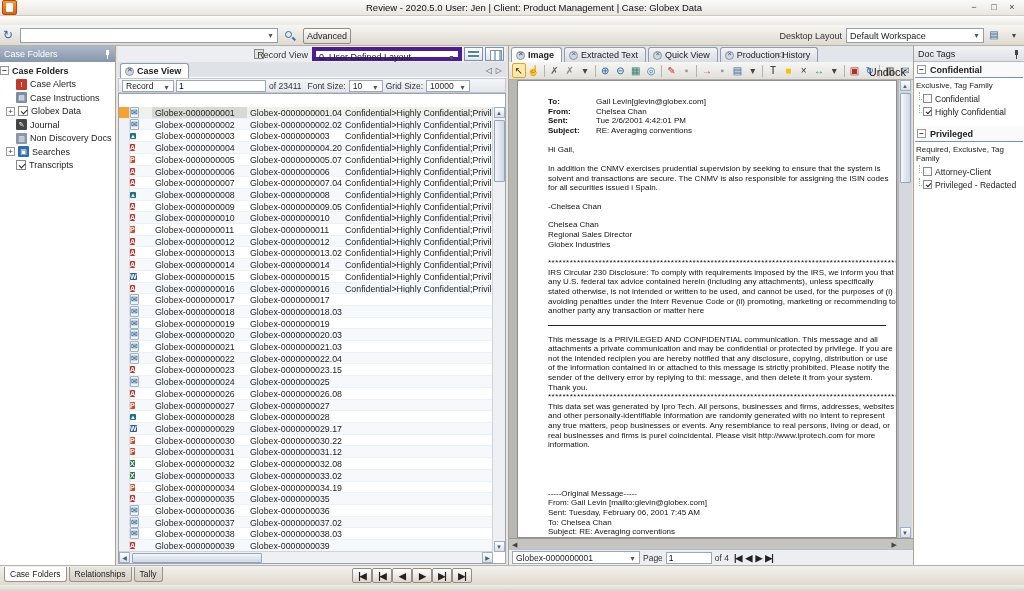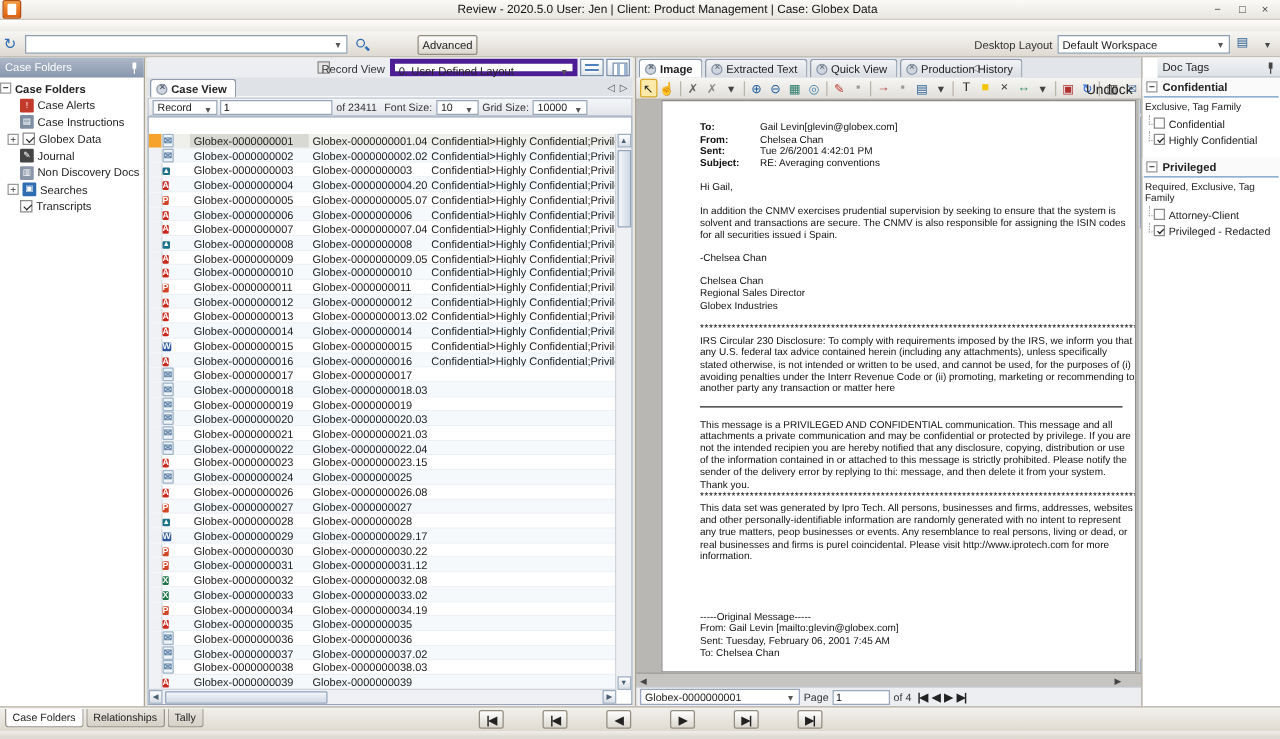--- a/index.html
+++ b/index.html
@@ -17,21 +17,21 @@
   
   #menustrip { left:0; top:16px; width:1024px; height:9px; background:linear-gradient(#fdfdfc,#eceae4); }
   #main-toolbar { left:0; top:25px; width:1024px; height:21px; background:linear-gradient(#f7f6f3,#dedad1); border-bottom:1px solid #b7b2a6; }
   #search-refresh { left:3px; top:3px; width:14px; height:14px; color:#2e6db4; font-size:12px; line-height:14px; }
   #search-combo { left:20px; top:3px; width:258px; height:15px; background:#fff; border:1px solid #8fa0b5; }
   #search-combo input { position:absolute; left:2px; top:1px; width:240px; height:11px; border:none; outline:none; font-size:9px; font-family:"Liberation Sans",sans-serif; }
   .combo-arrow { position:absolute; right:1px; top:1px; width:11px; height:11px; color:#555; font-size:8px; text-align:center; line-height:11px; }
   #search-btn { left:282px; top:3px; width:18px; height:16px; }
   .mag { position:absolute; left:3px; top:3px; width:7px; height:7px; border:1.5px solid #2e6db4; border-radius:50%; }
   .mag::after { content:""; position:absolute; left:6px; top:6px; width:4px; height:1.5px; background:#2e6db4; transform:rotate(45deg); }
-  .btn { background:linear-gradient(#fefefe,#dcd8cf); border:1px solid #928d80; border-radius:2px; text-align:center;margin-left:31px; }
+  .btn { background:linear-gradient(#fefefe,#dcd8cf); border:1px solid #928d80; border-radius:2px; text-align:center; }
   #advanced-btn { left:303px; top:3px; width:48px; height:16px; line-height:14px; font-size:9px; }
   #desktop-layout-label { right:182px; top:6px; color:#333; }
   #desktop-layout-combo { right:40px; top:3px; width:138px; height:15px; background:#fff; border:1px solid #8fa0b5; padding:2px 0 0 3px; }
   #save-layout-btn { right:22px; top:3px; width:16px; height:15px; color:#34679a; font-size:10px; line-height:14px; text-align:center; }
   #layout-dd { right:8px; top:6px; color:#444; font-size:8px; }
 
   
   .panel-header { height:16px; font-size:9px; line-height:16px; padding-left:4px; position:relative; }
   .pin { position:absolute; right:4px; top:4px; width:8px; height:8px; }
   .pin::before { content:""; position:absolute; left:3px; top:0; width:3px; height:5px; background:currentColor; }
@@ -95,40 +95,40 @@
   .hthumb { position:absolute; top:0.5px; height:10px; background:linear-gradient(#f4f6f9,#cfd8e4); border:1px solid #93a6bd; border-radius:1px; }
 
   
   #viewer { left:508px; top:46px; width:404px; height:519px; background:#b9b7b4; border-left:1px solid #a9a398; }
   #viewer-tabs { left:0; top:0; width:404px; height:16px; background:#e2e5ea; }
   #viewer-toolbar { left:0; top:16px; width:404px; height:18px; background:linear-gradient(#f6f6f4,#e1dfda); border-bottom:1px solid #b6b1a6; display:flex; align-items:center; padding-left:2px; }
   .tbicon { width:15px; height:15px; display:inline-flex; align-items:center; justify-content:center; font-size:10px; margin:0 0.5px; border:1px solid transparent; }
   .tbicon.sel { background:#fde9a9; border:1px solid #d9a72b; border-radius:2px; }
   .tbsep { width:1px; height:12px; background:#b9b4aa; margin:0 2px; }
   #undock { position:absolute; right:6px; top:20px; font-size:11px; color:#222; }
-  #page-area { left:0; top:34px; width:404px; height:458px; overflow:hidden;margin-left:12px; }
+  #page-area { left:0; top:34px; width:404px; height:458px; overflow:hidden; }
   #page { position:absolute; left:8px; top:0px; width:380px; height:458px; background:#fff; border:1px solid #8d8d8d; overflow:hidden; }
   #email { position:absolute; left:30px; top:16px; width:348px; font-size:8px; line-height:9.6px; color:#111; }
   .eh-row { display:flex; } .eh-label { width:48px; font-weight:bold; } 
   #email-body { margin-top:10px; }
   .eb-p { margin-top:9px; } .eb-lines { margin-top:9px; } .eb-lines div { }
   .eb-stars { margin-top:9px; white-space:nowrap; overflow:hidden; letter-spacing:0.5px; }
   .eb-p + .eb-stars { margin-top:0; } .eb-stars + .eb-p { margin-top:0; }
   .eb-hr { margin-top:9px; border-top:1px solid #222; width:338px; }
   .eb-gap { height:30px; }
   #viewer-vscroll { position:absolute; right:1px; top:0px; width:13px; height:458px; background:#d5d9de; }
   #viewer-hscroll { left:0; top:492px; width:404px; height:11px; background:#c6c4c1; border-top:1px solid #9b9894; color:#444; font-size:7px; }
   #viewer-bottom { left:0; top:503px; width:404px; height:16px; background:#eceef1; border-top:1px solid #b9bec6; display:flex; align-items:center; font-size:8.5px; }
   #docid-combo { width:128px; height:13px; background:#fff; border:1px solid #98a7bb; margin-left:3px; position:relative; padding:1px 0 0 3px; }
   #page-input { width:46px; height:12px; border:1px solid #98a7bb; font-size:8.5px; padding-left:2px; font-family:"Liberation Sans",sans-serif; }
   .navg { font-size:9px; font-weight:bold; color:#222; margin:0 2px; letter-spacing:-1px; }
 
   
   #tags-panel { left:913px; top:46px; width:111px; height:519px; background:#fff; border-left:1px solid #a9a398; }
-  #tags-header { background:linear-gradient(#f2f3f5,#dde1e7); border-bottom:1px solid #b6bcc6; color:#222;margin-left:12px; }
+  #tags-header { background:linear-gradient(#f2f3f5,#dde1e7); border-bottom:1px solid #b6bcc6; color:#222; }
   .tag-group-header { display:flex; align-items:center; height:15px; padding-left:3px; font-weight:bold; font-size:9px; background:#fafafa; }
   .tag-group-rule { height:0; border-top:1.5px solid #6d96c4; margin:0 1px; }
   .tag-subtitle { font-size:8px; color:#222; padding:3px 0 2px 2px; }
   .tag-row { display:flex; align-items:center; height:13px; padding-left:9px; font-size:8.5px; position:relative; }
   .tag-row::before { content:""; position:absolute; left:5px; top:0; height:7px; width:4px; border-left:1px dotted #aaa; border-bottom:1px dotted #aaa; }
   .tag-row .cb { width:9px; height:9px; margin-right:3px; }
   .tag-row .cb.checked::after { left:1.5px; top:1.5px; width:4px; height:2px; }
   .tag-gap { height:8px; }
 
   
@@ -621,20 +621,21 @@
             <div class="eb-hr"></div>
             <div class="eb-p">This message is a PRIVILEGED AND CONFIDENTIAL communication. This message and all attachments a private communication and may be confidential or protected by privilege. If you are not the intended recipien you are hereby notified that any disclosure, copying, distribution or use of the information contained in or attached to this message is strictly prohibited. Please notify the sender of the delivery error by replying to thi: message, and then delete it from your system. Thank you.</div>
             <div class="eb-stars">**************************************************************************************************************************************************************************</div>
             <div class="eb-p">This data set was generated by Ipro Tech.  All persons, businesses and firms, addresses, websites and other personally-identifiable information are randomly generated with no intent to represent any true matters, peop businesses or events.  Any resemblance to real persons, living or dead, or real businesses and firms is purel coincidental.  Please visit http://www.iprotech.com for more information.</div>
             <div class="eb-gap"></div>
             <div class="eb-lines">
               <div>-----Original Message-----</div>
               <div>From: Gail Levin [mailto:glevin@globex.com]</div>
               <div>Sent: Tuesday, February 06, 2001 7:45 AM</div>
               <div>To: Chelsea Chan</div>
+              <div>Subject: RE: Averaging conventions</div>
             </div>
           </div>
       </div>
     </div>
     <div id="viewer-vscroll">
       <span class="sbtn" style="top:0;">▲</span>
       <span class="vthumb" style="top:13px;height:90px;"></span>
       <span class="sbtn" style="bottom:0;">▼</span>
     </div>
   </div>

